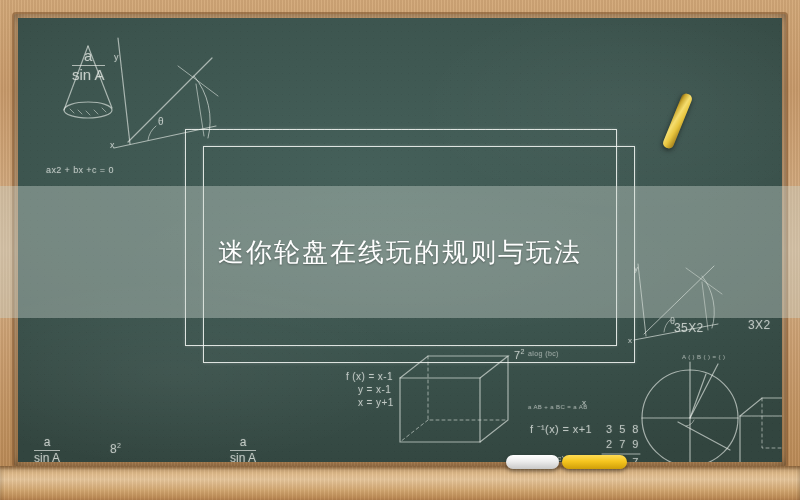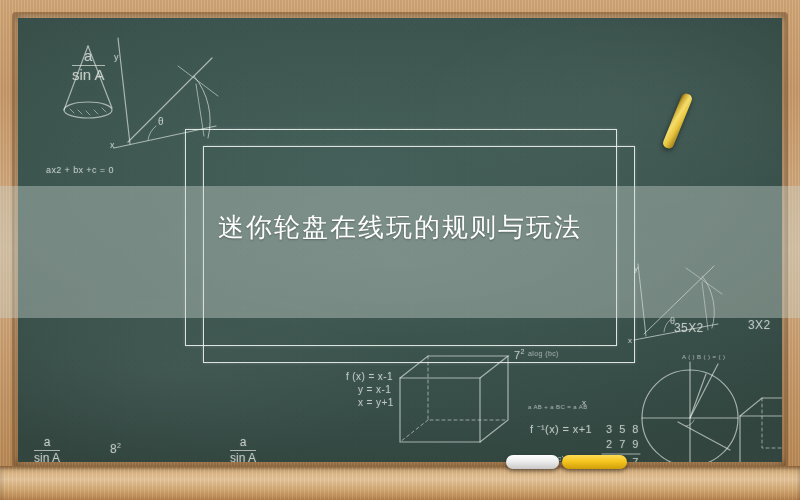--- a/index.html
+++ b/index.html
@@ -101,23 +101,22 @@
     position:absolute;
     left:0; top:186px; width:800px; height:132px;
     background:rgba(205,214,208,.40);
     z-index:6;
   }
 
   
   .title {
     position:absolute;
     left:0; top:186px; width:800px; height:132px;
-    display:flex; align-items:flex-start; justify-content:center;
+    display:flex; align-items:center; justify-content:center;
     z-index:7;
-    margin-top:24px;
   }
   .title span {
     font-size:26px;
     color:#ffffff;
     letter-spacing:2px;
     font-weight:400;
     text-shadow:0 1px 2px rgba(0,0,0,.30);
     font-family:"DejaVu Sans","Liberation Sans", sans-serif;
   }
 

